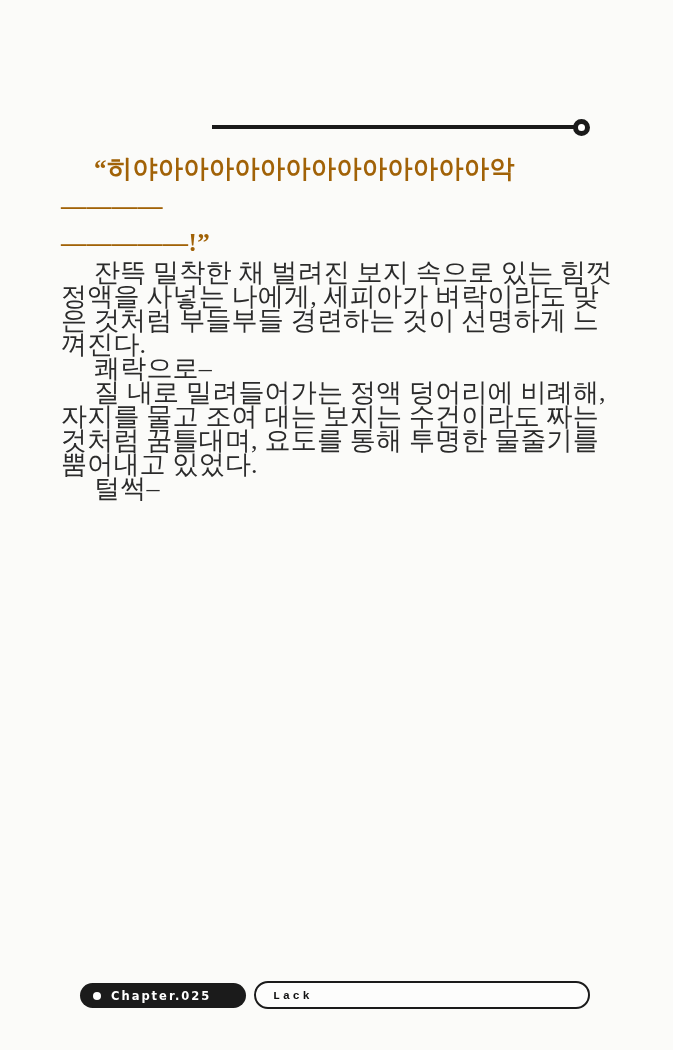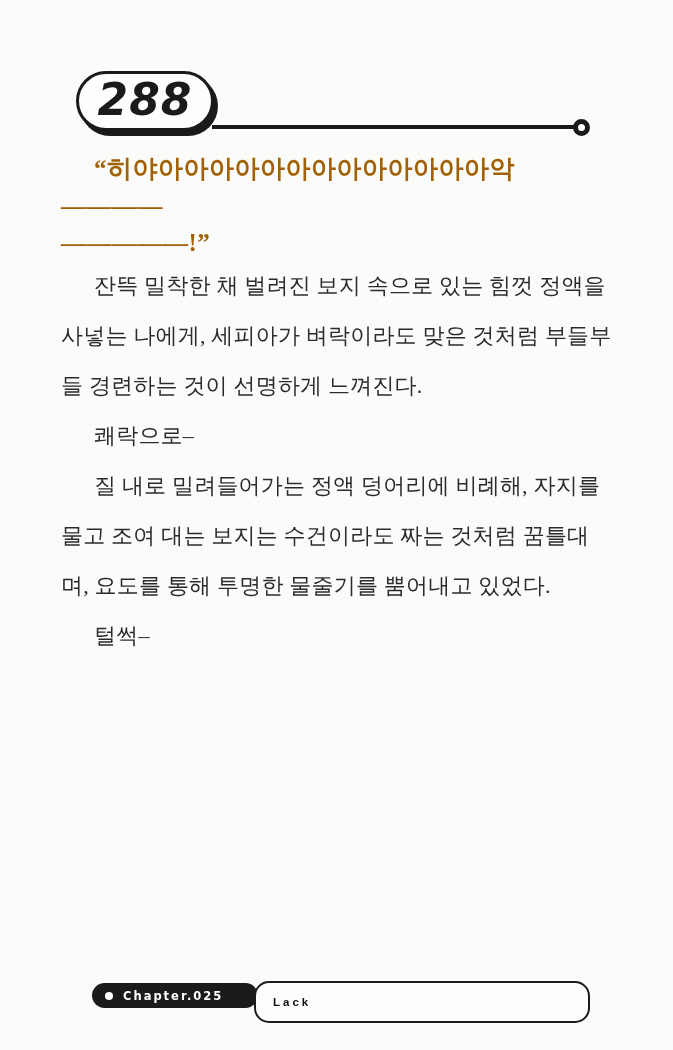--- a/index.html
+++ b/index.html
@@ -46,66 +46,63 @@
     position:absolute;left:61px;top:150px;width:553px;
   }
   .heading{
     font-weight:bold;
     font-size:25px;line-height:37px;
     letter-spacing:0.5px;color:#a16207;
   }
   .heading .l1{ text-indent:33px; }
   .content p{
     margin:0;
-    font-size:22px;line-height:50px;
+    font-size:26px;line-height:24px;
     text-indent:33px;
     word-break:break-all;
     letter-spacing:0.2px;
   }
   .mt-p1{margin-top:42px;}
   .mt-sfx1{margin-top:28px;}
   .mt-p2{margin-top:38px;}
   .mt-sfx2{margin-top:30px;}
   .mt-none{margin-top:0;}
   .mt-quote{margin-top:33px;}
 
   
   .chapter-pill{
-    position:absolute;left:92px;top:983px;
+    position:absolute;left:80px;top:983px;
     width:166px;height:25px;
     background:#1b1b1b;border-radius:13px;
     display:flex;align-items:center;
     color:#ffffff;
     font-family:"DejaVu Sans", sans-serif;
     font-size:11.5px;font-weight:bold;letter-spacing:2px;
   }
   .chapter-dot{
     width:8px;height:8px;background:#ffffff;border-radius:50%;
     margin:0 10px 0 13px;flex:0 0 auto;
   }
   .brand-pill{
     position:absolute;left:254px;top:981px;
-    width:336px;height:42px;box-sizing:border-box;
+    width:336px;height:28px;box-sizing:border-box;
     background:#fdfdfc;
     border:2.5px solid #1b1b1b;border-radius:15px;
     display:flex;align-items:center;
     color:#111111;
-    font-family:Liberation Sans, sans-serif;
+    font-family:Liberation Mono, monospace;
     font-size:11.5px;font-weight:bold;letter-spacing:3px;
     padding-left:17px;
   }
 </style>
 </head>
 <body>
 
 <div class="page">
 
-  <div class="badge">
-    <span class="badge-num">288</span>
-  </div>
   <div class="rule"></div>
   <div class="rule-ring"></div>
 
   <div class="content">
     <div class="heading">
       <div class="l1">“히야아아아아아아아아아아아아아악————</div>
       <div class="l2">—————!”</div>
     </div>
 
     <p class="mt-p1">잔뜩 밀착한 채 벌려진 보지 속으로 있는 힘껏 정액을 사넣는 나에게, 세피아가 벼락이라도 맞은 것처럼 부들부들 경련하는 것이 선명하게 느껴진다.</p>

